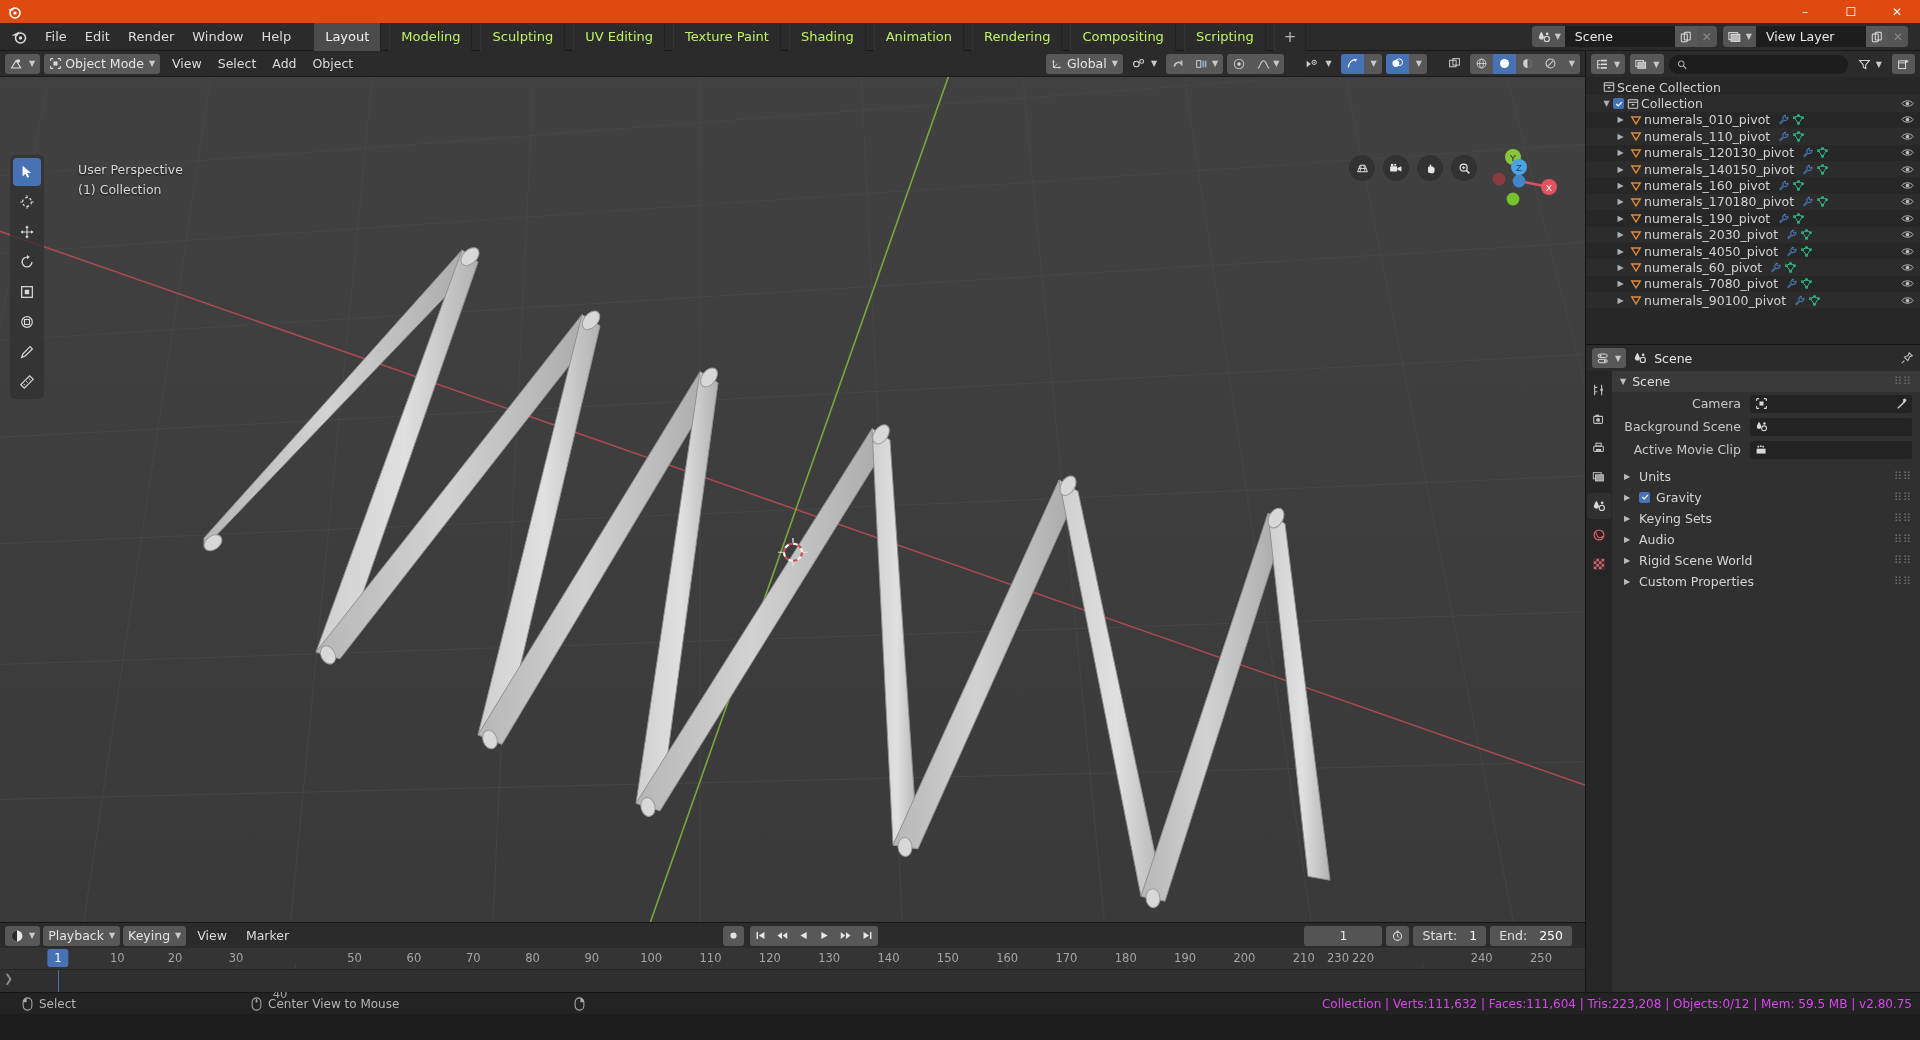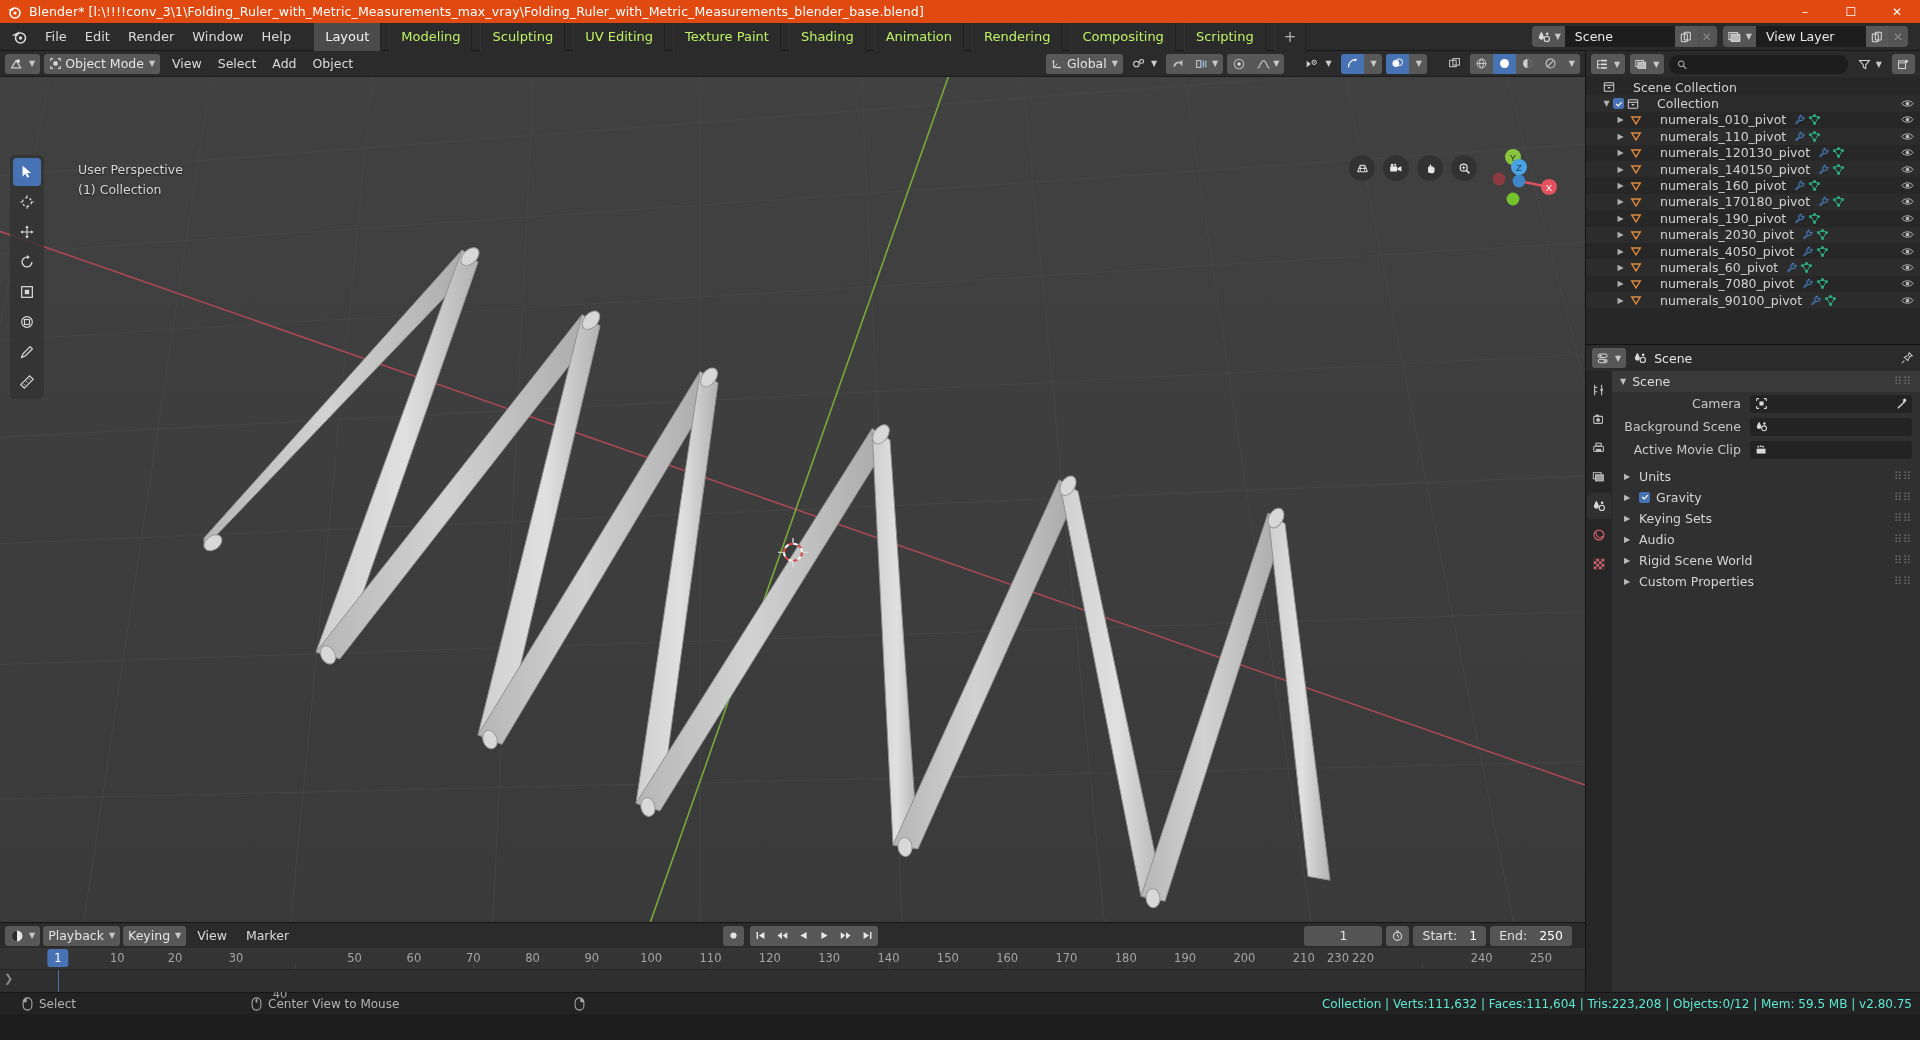--- a/index.html
+++ b/index.html
@@ -108,21 +108,21 @@
   .search-box input { background:transparent; border:none; outline:none; color:#d8d8d8;
      font-size:12px; width:100%; font-family:inherit;}
   #ol-list { flex:1; overflow:hidden; padding-top:2px; }
   .ol-row { height:16.4px; display:flex; align-items:center; font-size:12.5px;
      color:#d2d2d2; padding-right:6px; position:relative;}
   .ol-row.alt { background:#2c2c2c; }
   .ol-indent { width:14px; flex:none; }
   .ol-tri { width:13px; flex:none; display:flex; align-items:center; justify-content:center;
      color:#b0b0b0; font-size:8px;}
   .ol-icon { width:17px; flex:none; display:flex; align-items:center; justify-content:center;}
-  .ol-name { white-space:nowrap;margin-left:16px; }
+  .ol-name { white-space:nowrap; }
   .ol-mods { display:flex; align-items:center; gap:4px; margin-left:8px;}
   .ol-eye { margin-left:auto; display:flex; align-items:center;}
   .ol-check { width:11px; height:11px; background:#4772b3; border-radius:2px;
      display:flex; align-items:center; justify-content:center; flex:none; }
 
   
   #props { flex:1; background:#303030; display:flex; flex-direction:column;}
   #pr-header { height:26px; background:#2b2b2b; display:flex; align-items:center;
      padding:0 6px; gap:7px;}
   #pr-body { flex:1; display:flex; }
@@ -143,35 +143,34 @@
   .prow .fld .pick { margin-left:auto; }
   .crow { height:20px; display:flex; align-items:center; gap:6px; padding-left:12px;
      font-size:12.5px; color:#d4d4d4; margin-bottom:1px;}
   .crow .tri { font-size:8px; color:#bbb; width:9px;}
   .crow .dots { margin-left:auto; color:#6d6d6d; font-size:11px; letter-spacing:1px; padding-right:8px;}
 
   
   #statusbar { height:22px; background:#232323; display:flex; align-items:center;
      padding:0 8px; font-size:12px; color:#b4b4b4; border-top:1px solid #151515;}
   .sb-item { display:flex; align-items:center; gap:6px; }
-  .sb-right { margin-left:auto; font-size:12px; color:#5eead4; white-space:nowrap;}
+  .sb-right { margin-left:auto; font-size:12px; color:#d946ef; white-space:nowrap;}
   svg { display:block; }
 </style>
 </head>
 <body>
 
 <div id="titlebar">
   <span class="tb-logo">
     <svg viewBox="0 0 16 16" width="16" height="16">
       <circle cx="9" cy="9" r="5" fill="none" stroke="#fff" stroke-width="1.6"></circle>
       <circle cx="9" cy="9" r="1.6" fill="#fff"></circle>
       <path d="M2 6 L8.5 3.2 L7 6.8 Z" fill="#fff"></path>
     </svg>
   </span>
-  <span class="tb-text">Blender* [l:\!!!!conv_3\1\Folding_Ruler_with_Metric_Measurements_max_vray\Folding_Ruler_with_Metric_Measurements_blender_base.blend]</span>
   <div class="tb-wbtns">
     <div class="tb-wbtn">–</div>
     <div class="tb-wbtn">☐</div>
     <div class="tb-wbtn close">✕</div>
   </div>
 </div>
 
 <div id="topbar">
   <span class="bl-logo">
     <svg viewBox="0 0 20 18" width="20" height="18">

